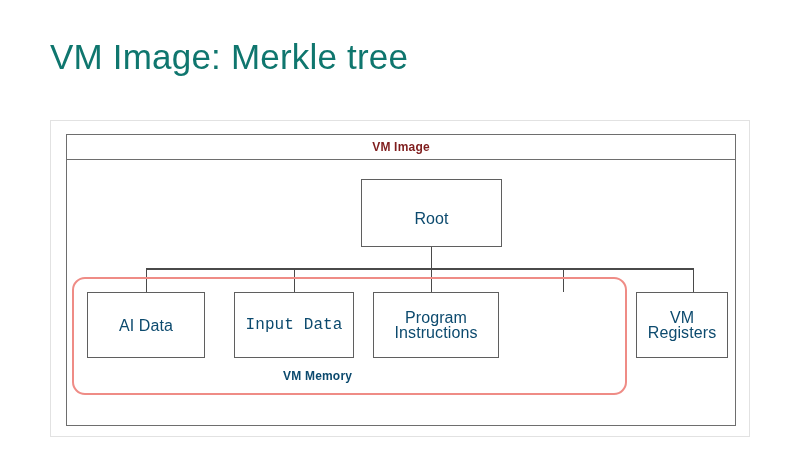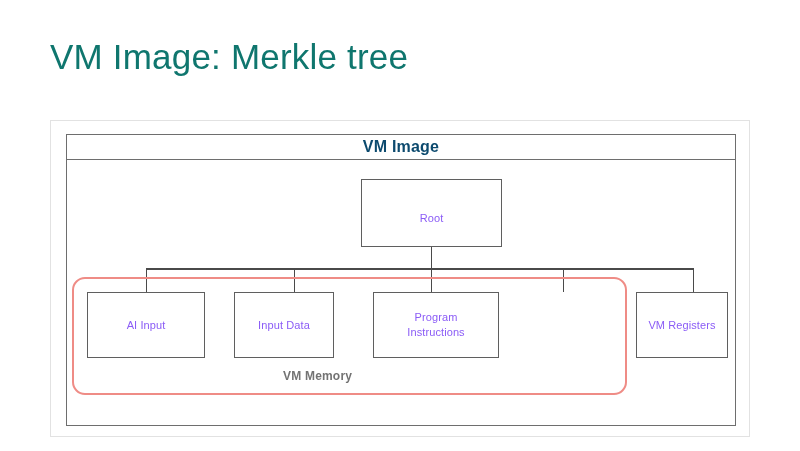--- a/index.html
+++ b/index.html
@@ -60,23 +60,23 @@
     top: 0;
     width: 100%;
     height: 25px;
     border-bottom: 1.5px solid #6e6e6e;
     box-sizing: border-box;
     display: flex;
     align-items: center;
     justify-content: center;
   }
   #vm-image-header .hdr-text {
-    font-size: 16px;
+    font-size: 12px;
     font-weight: bold;
-    color: #0c4a6e;
+    color: #7f1d1d;
     letter-spacing: 0.2px;
   }
 
   
   #diagram-svg {
     position: absolute;
     left: 0;
     top: 0;
     width: 700px;
     height: 317px;
@@ -88,55 +88,55 @@
     position: absolute;
     border: 1.5px solid #5f5f5f;
     background: #ffffff;
     box-sizing: border-box;
     display: flex;
     align-items: center;
     justify-content: center;
     text-align: center;
   }
   .node .node-label {
-    font-size: 11px;
-    color: #8b5cf6;
+    font-size: 16px;
+    color: #0c4a6e;
     line-height: 15px;
     letter-spacing: 0.1px;
   }
 
   #node-root {
     left: 310px;
     top: 58px;
     width: 141px;
     height: 68px;
   }
   #node-root .node-label {
     position: relative;
     top: 5px;
   }
 
   .leaf {
     top: 171px;
     height: 66px;
   }
   #node-ai-model     { left: 36px;  width: 118px; }
-  #node-input-data   { left: 183px; width: 100px; }
+  #node-input-data   { left: 183px; width: 120px; font-family: Liberation Mono, monospace; }
   #node-program      { left: 322px; width: 126px; }
   #node-output       { left: 452px; width: 120px; }
   #node-vm-registers { left: 585px; width: 92px; }
 
   
   #vm-memory-label {
     position: absolute;
     left: 232px;
     top: 248px;
     font-size: 12px;
     font-weight: bold;
-    color: #737373;
+    color: #0c4a6e;
     letter-spacing: 0.2px;
     white-space: nowrap;
   }
 </style>
 </head>
 <body>
 
 <div id="slide-title">VM Image: Merkle tree</div>
 
 <div id="diagram-frame">
@@ -164,21 +164,21 @@
     </g>
 
     <rect x="22" y="157" width="553" height="116" rx="12" ry="12" fill="none" stroke="#ef8c86" stroke-width="2"></rect>
   </svg>
 
   <div class="node" id="node-root">
     <span class="node-label">Root</span>
   </div>
 
   <div class="node leaf" id="node-ai-model">
-    <span class="node-label">AI Input</span>
+    <span class="node-label">AI Data</span>
   </div>
 
   <div class="node leaf" id="node-input-data">
     <span class="node-label">Input Data</span>
   </div>
 
   <div class="node leaf" id="node-program">
     <span class="node-label">
       <span>Program</span><br>
       <span>Instructions</span>

